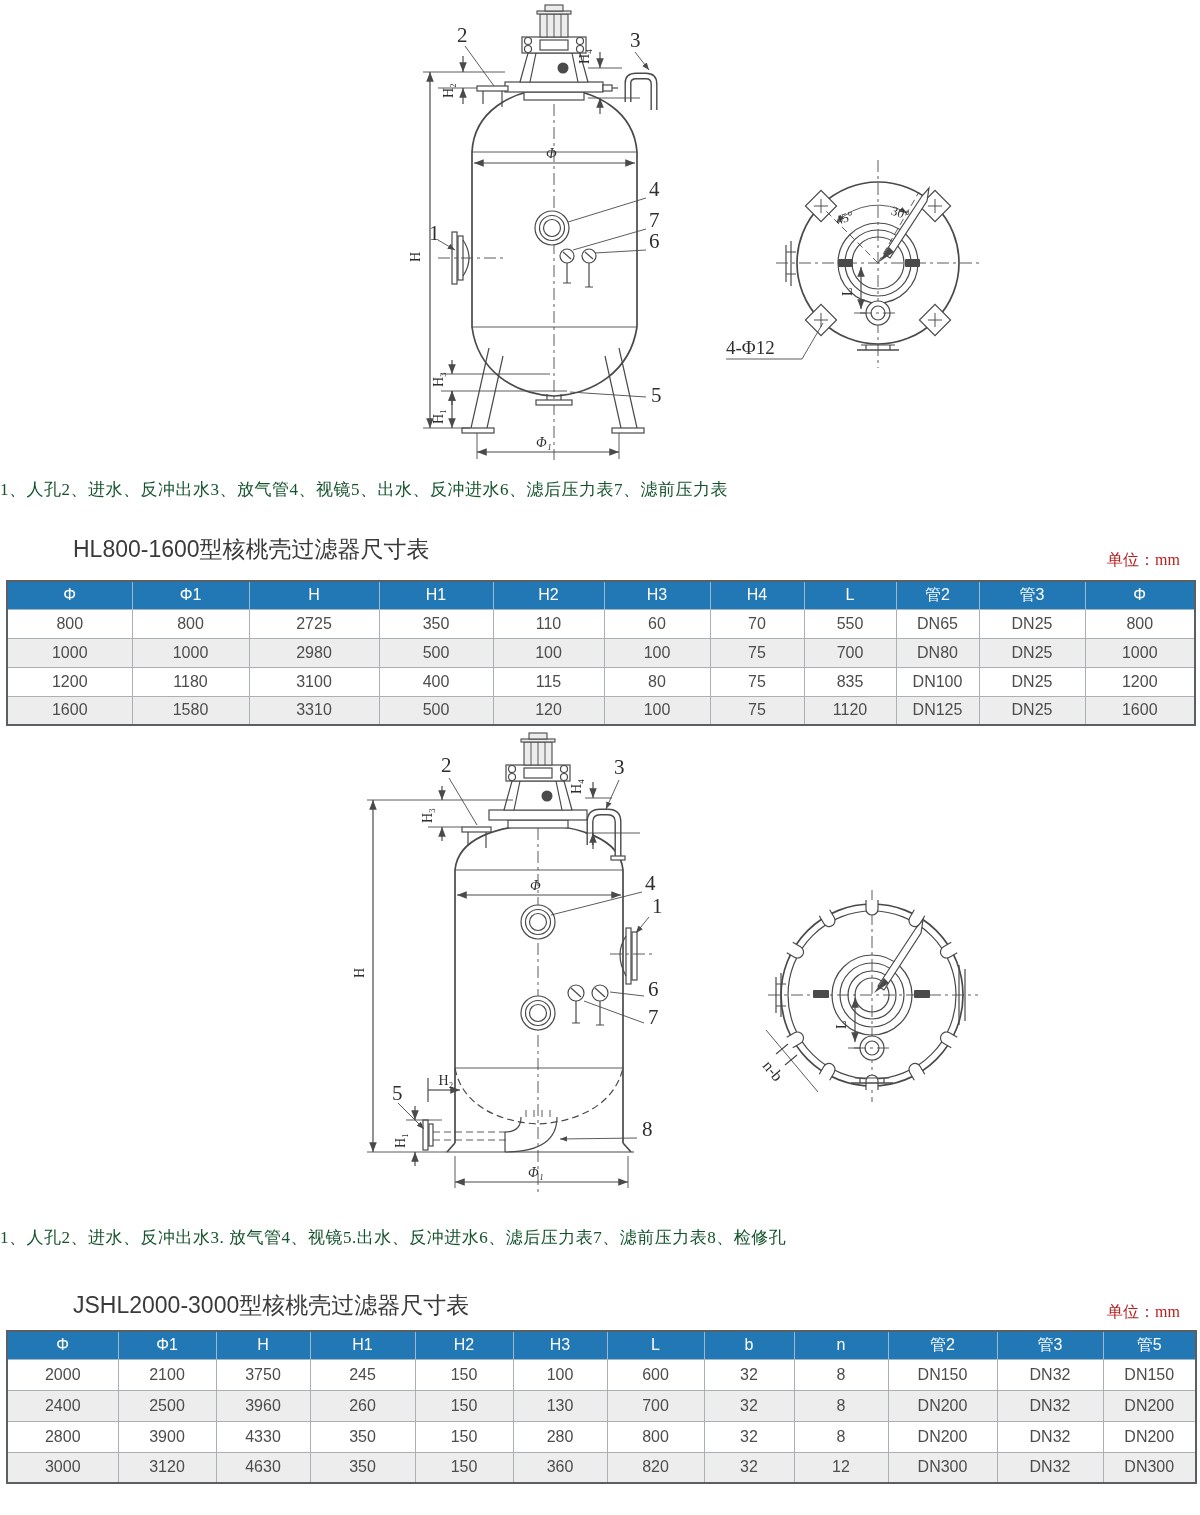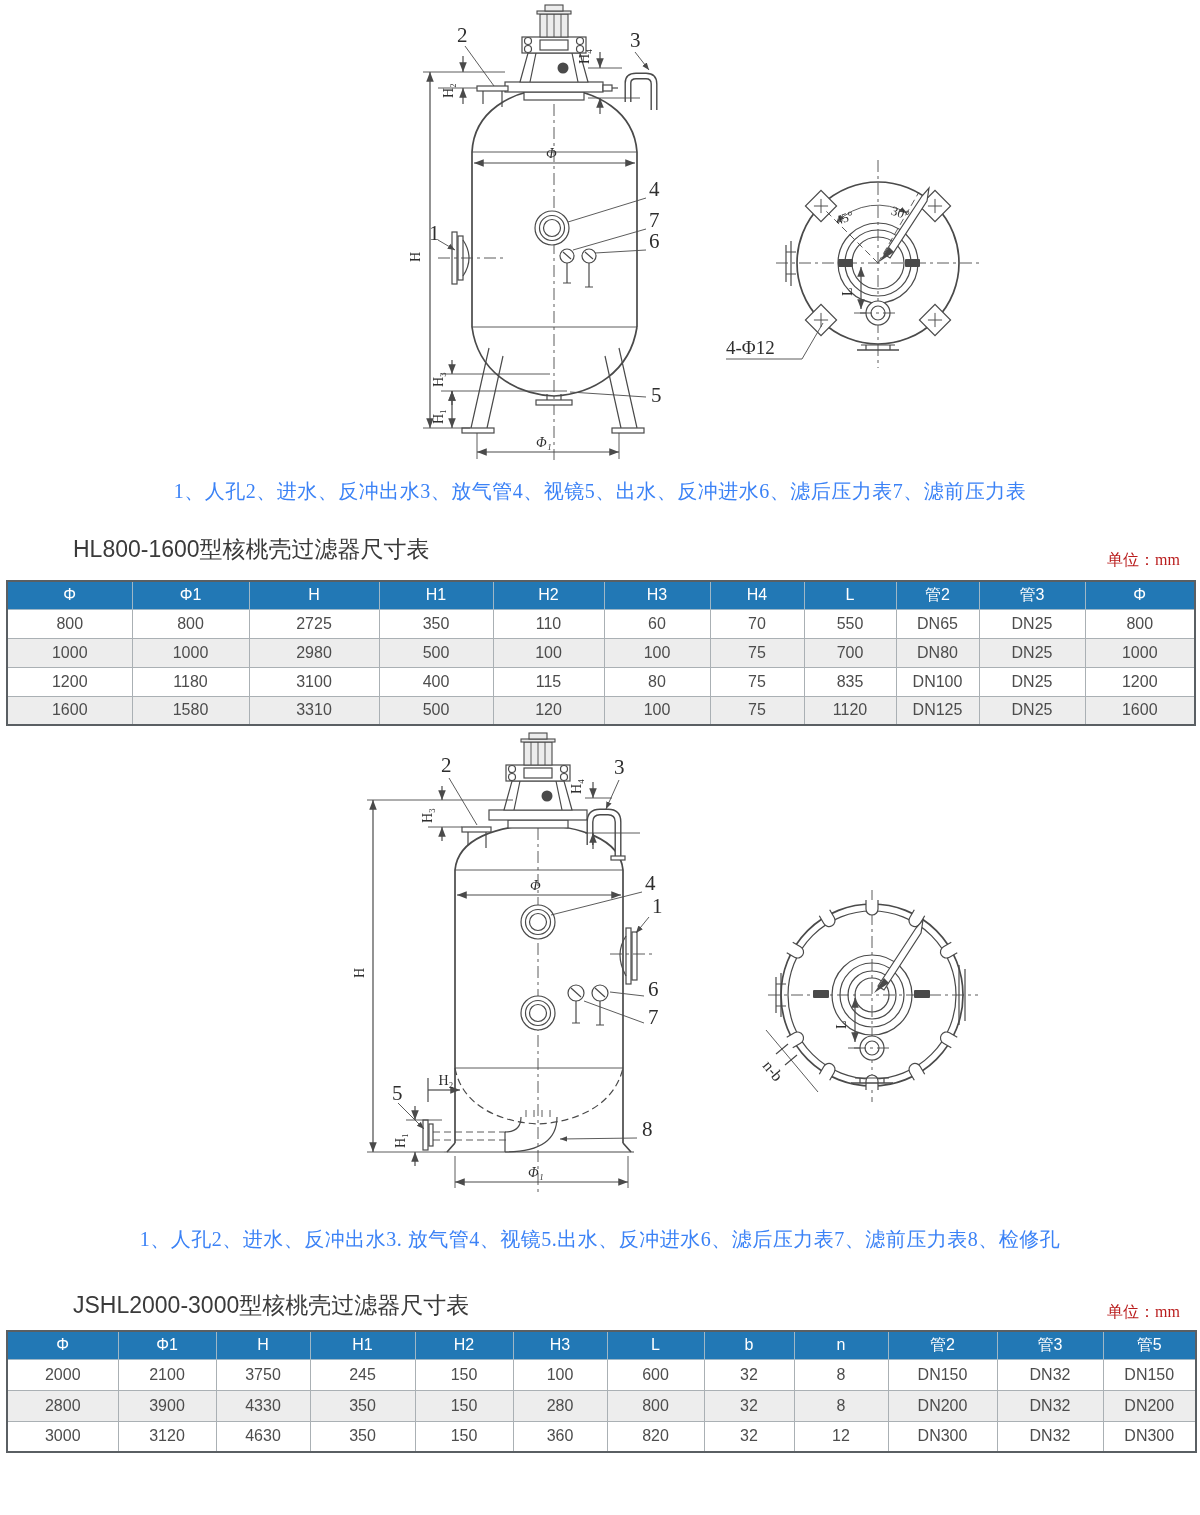--- a/index.html
+++ b/index.html
@@ -3,22 +3,22 @@
 <meta charset="utf-8">
 <style>
   * { margin:0; padding:0; box-sizing:border-box; }
   html,body { background:#ffffff; }
   body {
     width:1200px; height:1515px; position:relative; overflow:hidden;
     font-family:"Liberation Sans", sans-serif; color:#333;
   }
   .fig { position:absolute; left:0; }
   .fig-caption {
-    position:absolute; left:0; width:1200px; text-align:center;
-    font-family:"Liberation Serif", serif; font-size:20px; color:#3b82f6;
+    position:absolute; left:0; width:1200px; 
+    font-family:"Liberation Serif", serif; font-size:17px; color:#14532d;
     letter-spacing:.5px;
   }
   .sec-title {
     position:absolute; left:42px; font-size:23px; color:#3a3a3a;
     font-family:"Liberation Sans", sans-serif;
     margin-left:31px;
   }
   .unit-label {
     position:absolute; right:20px; font-size:16px; color:#b91c1c;
     font-family:"Liberation Serif", serif;
@@ -507,20 +507,34 @@
         <td>150</td>
         <td>100</td>
         <td>600</td>
         <td>32</td>
         <td>8</td>
         <td>DN150</td>
         <td>DN32</td>
         <td>DN150</td>
       </tr>
       <tr>
+        <td>2400</td>
+        <td>2500</td>
+        <td>3960</td>
+        <td>260</td>
+        <td>150</td>
+        <td>130</td>
+        <td>700</td>
+        <td>32</td>
+        <td>8</td>
+        <td>DN200</td>
+        <td>DN32</td>
+        <td>DN200</td>
+      </tr>
+      <tr>
         <td>2800</td>
         <td>3900</td>
         <td>4330</td>
         <td>350</td>
         <td>150</td>
         <td>280</td>
         <td>800</td>
         <td>32</td>
         <td>8</td>
         <td>DN200</td>

